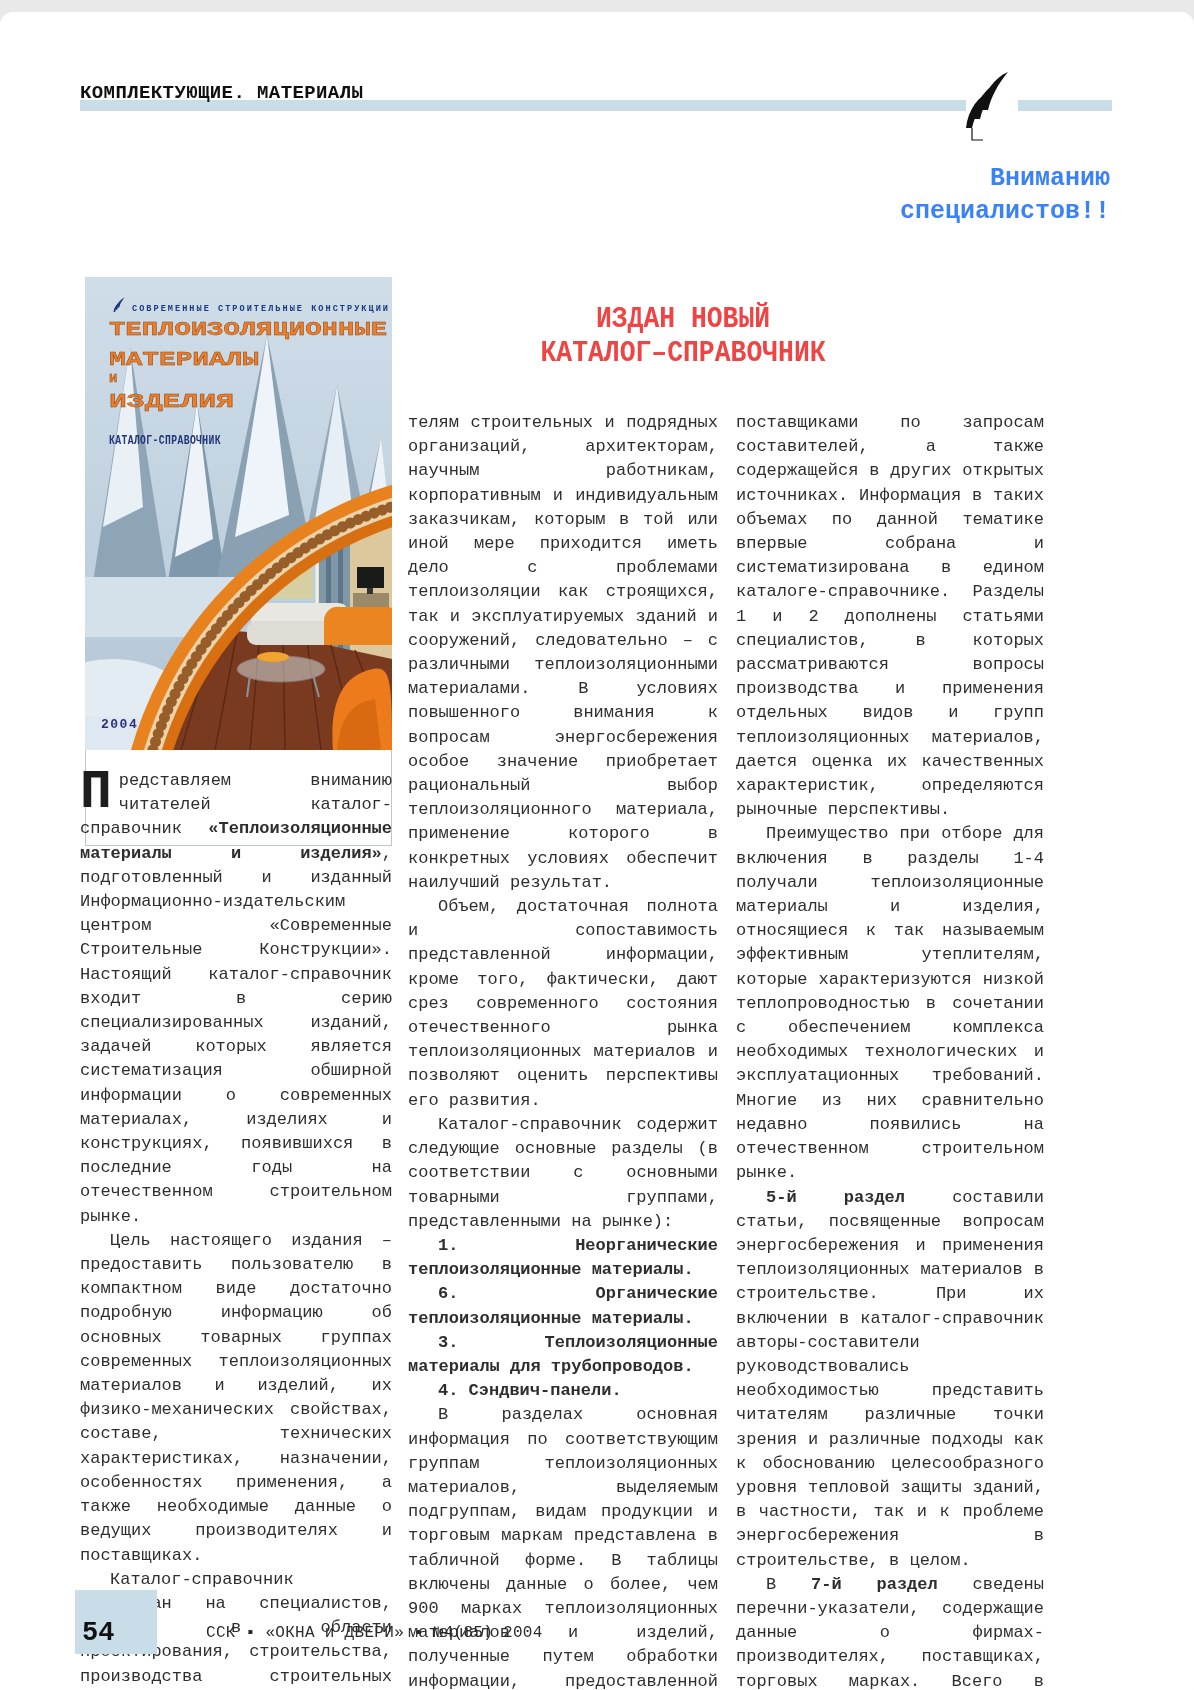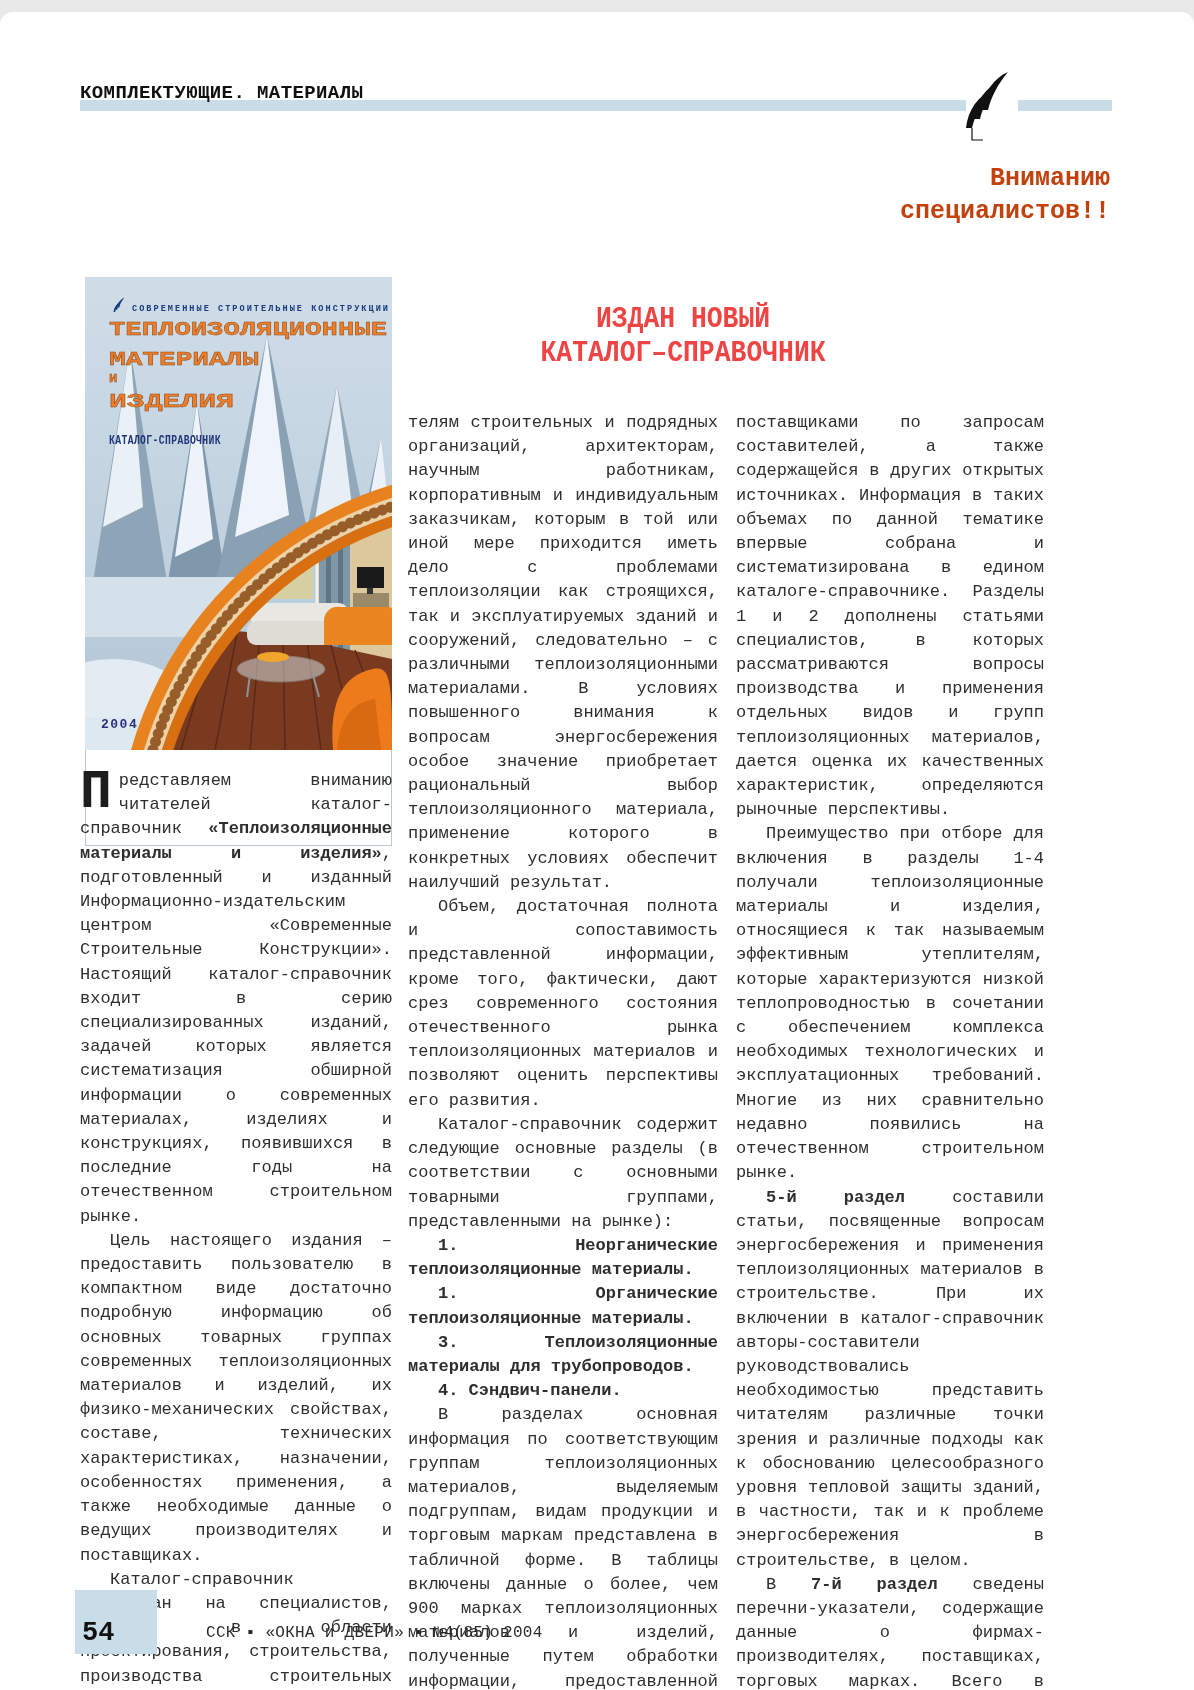--- a/index.html
+++ b/index.html
@@ -13,21 +13,21 @@
   .hdr-bar.seg1 { left:80px; width:886px; }
   .hdr-bar.seg2 { left:1018px; width:94px; }
   .hdr-title {
     position:absolute; left:80px; top:70px; font-size:19px; font-weight:bold;
     letter-spacing:0.4px; color:#101010; white-space:nowrap;
   }
   .hdr-logo { position:absolute; left:960px; top:58px; width:52px; height:72px; }
   
   .attention {
     position:absolute; left:700px; top:150px; width:410px; text-align:right;
-    color:#c2410c; font-weight:bold; font-size:25px; line-height:33px;
+    color:#3b82f6; font-weight:bold; font-size:25px; line-height:33px;
   }
   
   .headline {
     position:absolute; left:408px; top:290px; width:550px; text-align:center;
     color:#ef4444; font-weight:bold; font-size:30px; line-height:34px;
     white-space:nowrap;
   }
   .hl-line { display:inline-block; transform:scaleX(0.88); transform-origin:center; }
   
   .cover {
@@ -193,21 +193,21 @@
   <div class="col col-left">
       <p><span class="dropcap">П</span><span>редставляем вниманию читателей каталог-справочник </span><span class="bold">«Теплоизоляционные материалы и изделия»</span><span>, подготовленный и изданный Информационно-издательским центром «Современные Строительные Конструкции». Настоящий каталог-справочник входит в серию специализированных изданий, задачей которых является систематизация обширной информации о современных материалах, изделиях и конструкциях, появившихся в последние годы на отечественном строительном рынке.</span></p>
       <p class="indent"><span>Цель настоящего издания – предоставить пользователю в компактном виде достаточно подробную информацию об основных товарных группах современных теплоизоляционных материалов и изделий, их физико-механических свойствах, составе, технических характеристиках, назначении, особенностях применения, а также необходимые данные о ведущих производителях и поставщиках.</span></p>
       <p class="indent jl"><span>Каталог-справочник рассчитан на специалистов, занятых в области проектирования, строительства, производства строительных материалов и конструкций, эксплуатации и ремонта зданий и сооружений. Он может также быть полезен руководи-</span></p>
     </div>
   <div class="col col-middle">
       <p><span>телям строительных и подрядных организаций, архитекторам, научным работникам, корпоративным и индивидуальным заказчикам, которым в той или иной мере приходится иметь дело с проблемами теплоизоляции как строящихся, так и эксплуатируемых зданий и сооружений, следовательно – с различными теплоизоляционными материалами. В условиях повышенного внимания к вопросам энергосбережения особое значение приобретает рациональный выбор теплоизоляционного материала, применение которого в конкретных условиях обеспечит наилучший результат.</span></p>
       <p class="indent"><span>Объем, достаточная полнота и сопоставимость представленной информации, кроме того, фактически, дают срез современного состояния отечественного рынка теплоизоляционных материалов и позволяют оценить перспективы его развития.</span></p>
       <p class="indent"><span>Каталог-справочник содержит следующие основные разделы (в соответствии с основными товарными группами, представленными на рынке):</span></p>
       <p class="indent"><span class="bold">1. Неорганические теплоизоляционные материалы.</span></p>
-      <p class="indent"><span class="bold">1. Органические теплоизоляционные материалы.</span></p>
+      <p class="indent"><span class="bold">6. Органические теплоизоляционные материалы.</span></p>
       <p class="indent"><span class="bold">3. Теплоизоляционные материалы для трубопроводов.</span></p>
       <p class="indent"><span class="bold">4. Сэндвич-панели.</span></p>
       <p class="indent jl"><span>В разделах основная информация по соответствующим группам теплоизоляционных материалов, выделяемым подгруппам, видам продукции и торговым маркам представлена в табличной форме. В таблицы включены данные о более, чем 900 марках теплоизоляционных материалов и изделий, полученные путем обработки информации, предоставленной фирмами-изготовителями и</span></p>
     </div>
   <div class="col col-right">
       <p><span>поставщиками по запросам составителей, а также содержащейся в других открытых источниках. Информация в таких объемах по данной тематике впервые собрана и систематизирована в едином каталоге-справочнике. Разделы 1 и 2 дополнены статьями специалистов, в которых рассматриваются вопросы производства и применения отдельных видов и групп теплоизоляционных материалов, дается оценка их качественных характеристик, определяются рыночные перспективы.</span></p>
       <p class="indent"><span>Преимущество при отборе для включения в разделы 1-4 получали теплоизоляционные материалы и изделия, относящиеся к так называемым эффективным утеплителям, которые характеризуются низкой теплопроводностью в сочетании с обеспечением комплекса необходимых технологических и эксплуатационных требований. Многие из них сравнительно недавно появились на отечественном строительном рынке.</span></p>
       <p class="indent"><span class="bold">5-й раздел</span><span> составили статьи, посвященные вопросам энергосбережения и применения теплоизоляционных материалов в строительстве. При их включении в каталог-справочник авторы-составители руководствовались необходимостью представить читателям различные точки зрения и различные подходы как к обоснованию целесообразного уровня тепловой защиты зданий, в частности, так и к проблеме энергосбережения в строительстве, в целом.</span></p>
       <p class="indent"><span>В </span><span class="bold">7-й раздел</span><span> сведены перечни-указатели, содержащие данные о фирмах-производителях, поставщиках, торговых марках. Всего в каталоге-справочнике представлено около 300 фирм.</span></p>
     </div>

